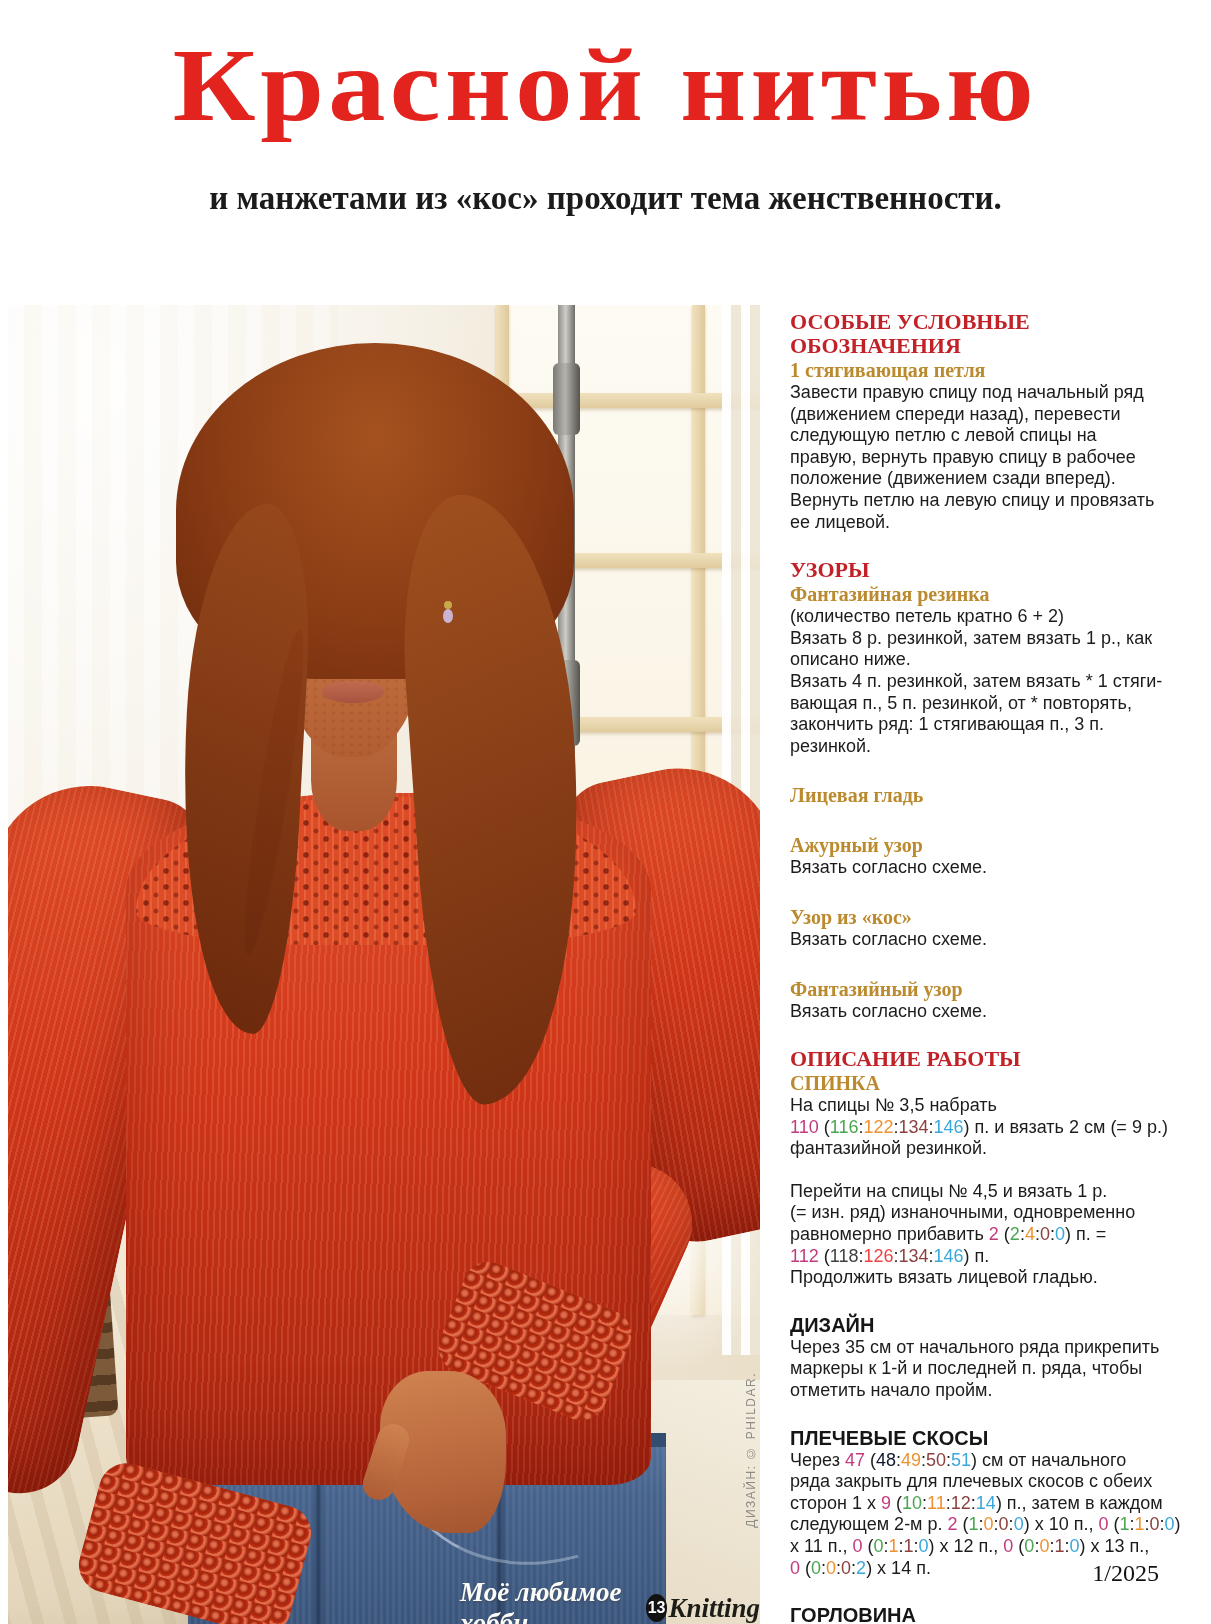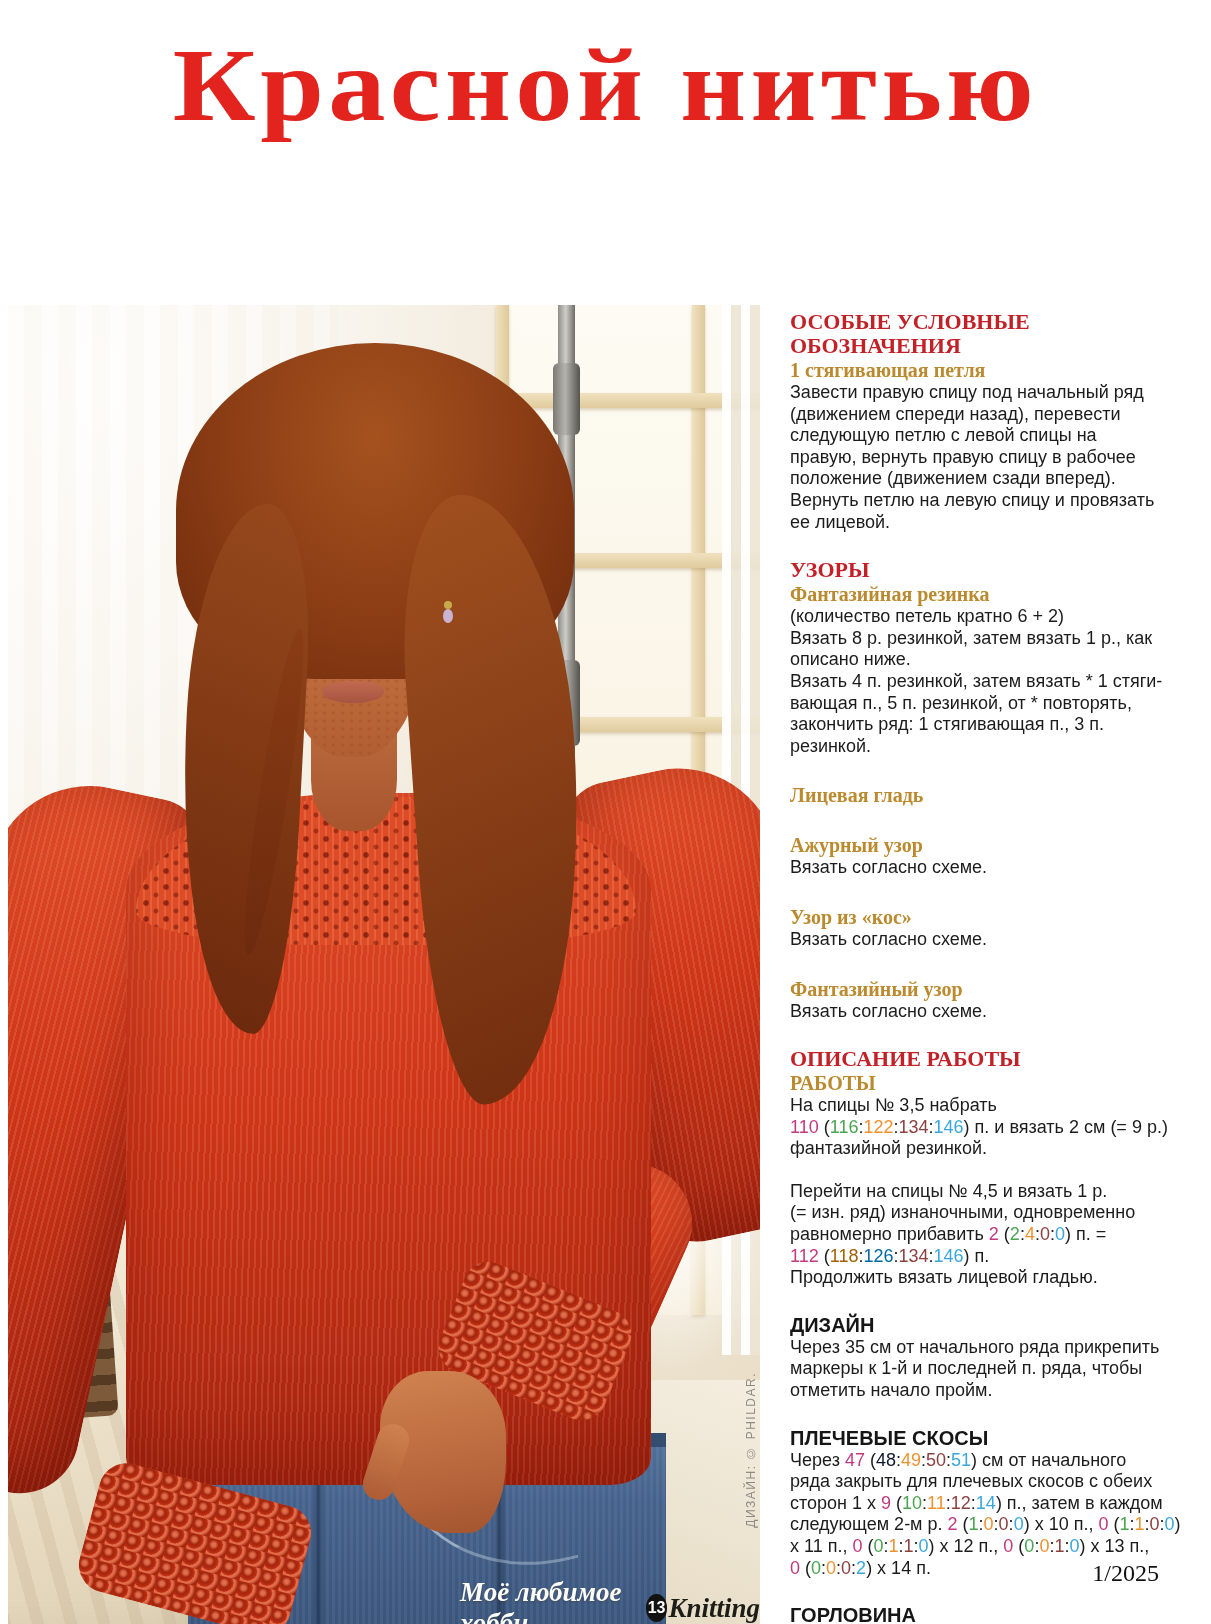--- a/index.html
+++ b/index.html
@@ -134,20 +134,21 @@
   .page-number{position:absolute;right:52px;top:1560px;font-family:"Liberation Serif",serif;
     font-size:24px;color:#111;}
 </style>
 </head>
 <body>
 
 <div class="page">
 
   <div class="title" style="color: rgb(227, 35, 30);">Красной нитью</div>
   <div class="subtitle">
+    <div>и манжетами из «кос» проходит тема женственности.</div>
   </div>
 
   <div class="photo">
     <div class="ph ph-wall"></div>
     <div class="ph ph-curtain-l"></div>
 
     <div class="ph ph-window">
       <div class="mull mull-v" style="left:0;"></div>
       <div class="mull mull-v" style="left:196px;"></div>
       <div class="mull mull-h" style="top:88px;"></div>
@@ -225,28 +226,28 @@
 закончить ряд: 1 стягивающая п., 3 п.
 резинкой.</span></div>
       <div class="blk blk-gold" style="color: rgb(188, 138, 46);"><span>Лицевая гладь</span></div>
       <div class="blk blk-gold" style="color: rgb(188, 138, 46);"><span>Ажурный узор</span></div>
       <div class="blk blk-body"><span>Вязать согласно схеме.</span></div>
       <div class="blk blk-gold" style="color: rgb(188, 138, 46);"><span>Узор из «кос»</span></div>
       <div class="blk blk-body"><span>Вязать согласно схеме.</span></div>
       <div class="blk blk-gold" style="color: rgb(188, 138, 46);"><span>Фантазийный узор</span></div>
       <div class="blk blk-body"><span>Вязать согласно схеме.</span></div>
       <div class="blk blk-red" style="color: rgb(194, 33, 40);"><span>ОПИСАНИЕ РАБОТЫ</span></div>
-      <div class="blk blk-gold" style="color: rgb(188, 138, 46);"><span>РАБОТЫ</span></div>
+      <div class="blk blk-gold" style="color: rgb(188, 138, 46);"><span>СПИНКА</span></div>
       <div class="blk blk-body"><span>На спицы № 3,5 набрать
 </span><span style="color: rgb(194, 58, 126);">110</span><span> (</span><span style="color: rgb(74, 165, 81);">116</span><span>:</span><span style="color: rgb(240, 145, 48);">122</span><span>:</span><span style="color: rgb(140, 65, 64);">134</span><span>:</span><span style="color: rgb(58, 167, 218);">146</span><span>) п. и вязать 2 см (= 9 р.)
 фантазийной резинкой.</span></div>
       <div class="blk blk-body"><span>Перейти на спицы № 4,5 и вязать 1 р.
 (= изн. ряд) изнаночными, одновременно
 равномерно прибавить </span><span style="color: rgb(194, 58, 126);">2</span><span> (</span><span style="color: rgb(74, 165, 81);">2</span><span>:</span><span style="color: rgb(240, 145, 48);">4</span><span>:</span><span style="color: rgb(140, 65, 64);">0</span><span>:</span><span style="color: rgb(58, 167, 218);">0</span><span>) п. =
-</span><span style="color: rgb(194, 58, 126); margin-top: 17px;">112</span><span> (</span><span style="color: #a16207; text-align: center;">118</span><span>:</span><span style="color: #0369a1;">126</span><span>:</span><span style="color: rgb(140, 65, 64);">134</span><span>:</span><span style="color: rgb(58, 167, 218);">146</span><span>) п.
+</span><span style="color: rgb(194, 58, 126); margin-top: 17px;">112</span><span> (</span><span style="color: #404040; text-align: center;">118</span><span>:</span><span style="color: #ef4444;">126</span><span>:</span><span style="color: rgb(140, 65, 64);">134</span><span>:</span><span style="color: rgb(58, 167, 218);">146</span><span>) п.
 Продолжить вязать лицевой гладью.</span></div>
       <div class="blk blk-black"><span>ДИЗАЙН</span></div>
       <div class="blk blk-body"><span>Через 35 см от начального ряда прикрепить
 маркеры к 1-й и последней п. ряда, чтобы
 отметить начало пройм.</span></div>
       <div class="blk blk-black"><span>ПЛЕЧЕВЫЕ СКОСЫ</span></div>
       <div class="blk blk-body"><span>Через </span><span style="color: rgb(194, 58, 126);">47</span><span> (</span><span style="color: #0f172a;">48</span><span>:</span><span style="color: rgb(240, 145, 48);">49</span><span>:</span><span style="color: rgb(140, 65, 64);">50</span><span>:</span><span style="color: rgb(58, 167, 218);">51</span><span>) см от начального
 ряда закрыть для плечевых скосов с обеих
 сторон 1 х </span><span style="color: rgb(194, 58, 126);">9</span><span> (</span><span style="color: rgb(74, 165, 81);">10</span><span>:</span><span style="color: rgb(240, 145, 48);">11</span><span>:</span><span style="color: rgb(140, 65, 64);">12</span><span>:</span><span style="color: rgb(58, 167, 218);">14</span><span>) п., затем в каждом
 следующем 2-м р. </span><span style="color: rgb(194, 58, 126);">2</span><span> (</span><span style="color: rgb(74, 165, 81);">1</span><span>:</span><span style="color: rgb(240, 145, 48);">0</span><span>:</span><span style="color: rgb(140, 65, 64);">0</span><span>:</span><span style="color: rgb(58, 167, 218);">0</span><span>) х 10 п., </span><span style="color: rgb(194, 58, 126);">0</span><span> (</span><span style="color: rgb(74, 165, 81);">1</span><span>:</span><span style="color: rgb(240, 145, 48);">1</span><span>:</span><span style="color: rgb(140, 65, 64);">0</span><span>:</span><span style="color: rgb(58, 167, 218);">0</span><span>)

